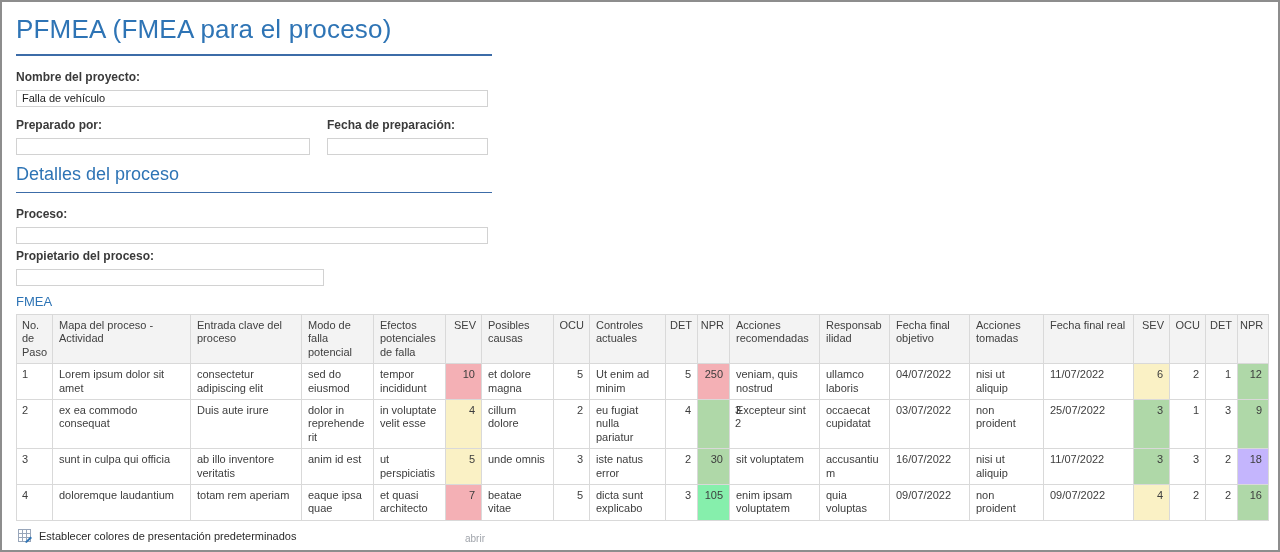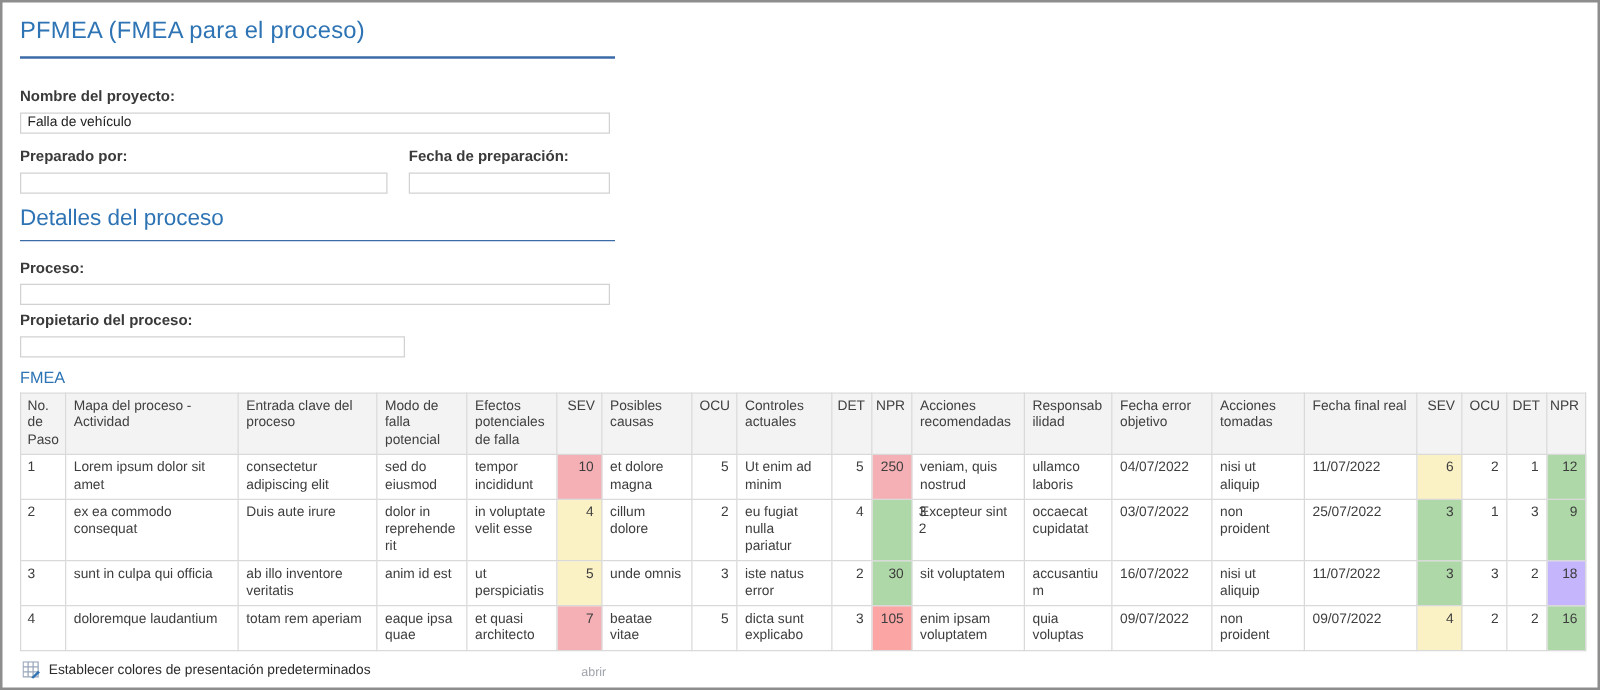--- a/index.html
+++ b/index.html
@@ -8,21 +8,21 @@
     font-family:"Liberation Sans", sans-serif;
     background:#ffffff;
     position:relative;
     border:2px solid #8d8d8d;
     overflow:hidden;
     color:#262626;
   }
 
   h1.page-title {
     left:14px; top:12px; width:476px; position:absolute;
-    font-size:19px; font-weight:400; color:var(--accent,#2e74b5);
+    font-size:26px; font-weight:400; color:var(--accent,#2e74b5);
     padding-bottom:9px; border-bottom:2px solid #3c6ca8;
     letter-spacing:0.2px;
   }
   h2.section-title {
     left:14px; top:162px; width:476px; position:absolute;
     font-size:18px; font-weight:400; color:var(--accent,#2e74b5);
     padding-bottom:7px; border-bottom:1px solid #3c6ca8;
   }
   .fmea-label {
     left:14px; top:292px; position:absolute;
@@ -140,21 +140,21 @@
         <th>Modo de falla potencial</th>
         <th>Efectos potenciales de falla</th>
         <th class="num">SEV</th>
         <th>Posibles causas</th>
         <th class="num">OCU</th>
         <th>Controles actuales</th>
         <th class="num">DET</th>
         <th class="num">NPR</th>
         <th>Acciones recomendadas</th>
         <th>Responsabilidad</th>
-        <th>Fecha error objetivo</th>
+        <th>Fecha final objetivo</th>
         <th>Acciones tomadas</th>
         <th>Fecha final real</th>
         <th class="num">SEV</th>
         <th class="num">OCU</th>
         <th class="num">DET</th>
         <th class="num">NPR</th>
       </tr>
     </thead>
     <tbody id="fmea-body">
         <tr>
@@ -227,21 +227,21 @@
           <td class="c-no">4</td>
           <td>doloremque laudantium</td>
           <td>totam rem aperiam</td>
           <td>eaque ipsa quae</td>
           <td>et quasi architecto</td>
           <td class="num" style="background: rgb(244, 176, 181);">7</td>
           <td>beatae vitae</td>
           <td class="num">5</td>
           <td>dicta sunt explicabo</td>
           <td class="num">3</td>
-          <td class="num" style="background: #fca5a5; margin-left: 36px;">105</td>
+          <td class="num" style="background: #86efac; margin-left: 36px;">105</td>
           <td>enim ipsam voluptatem</td>
           <td>quia voluptas</td>
           <td>09/07/2022</td>
           <td>non proident</td>
           <td>09/07/2022</td>
           <td class="num" style="background: rgb(250, 241, 197);">4</td>
           <td class="num">2</td>
           <td class="num">2</td>
           <td class="num" style="background: rgb(175, 216, 168);">16</td>
         </tr>

